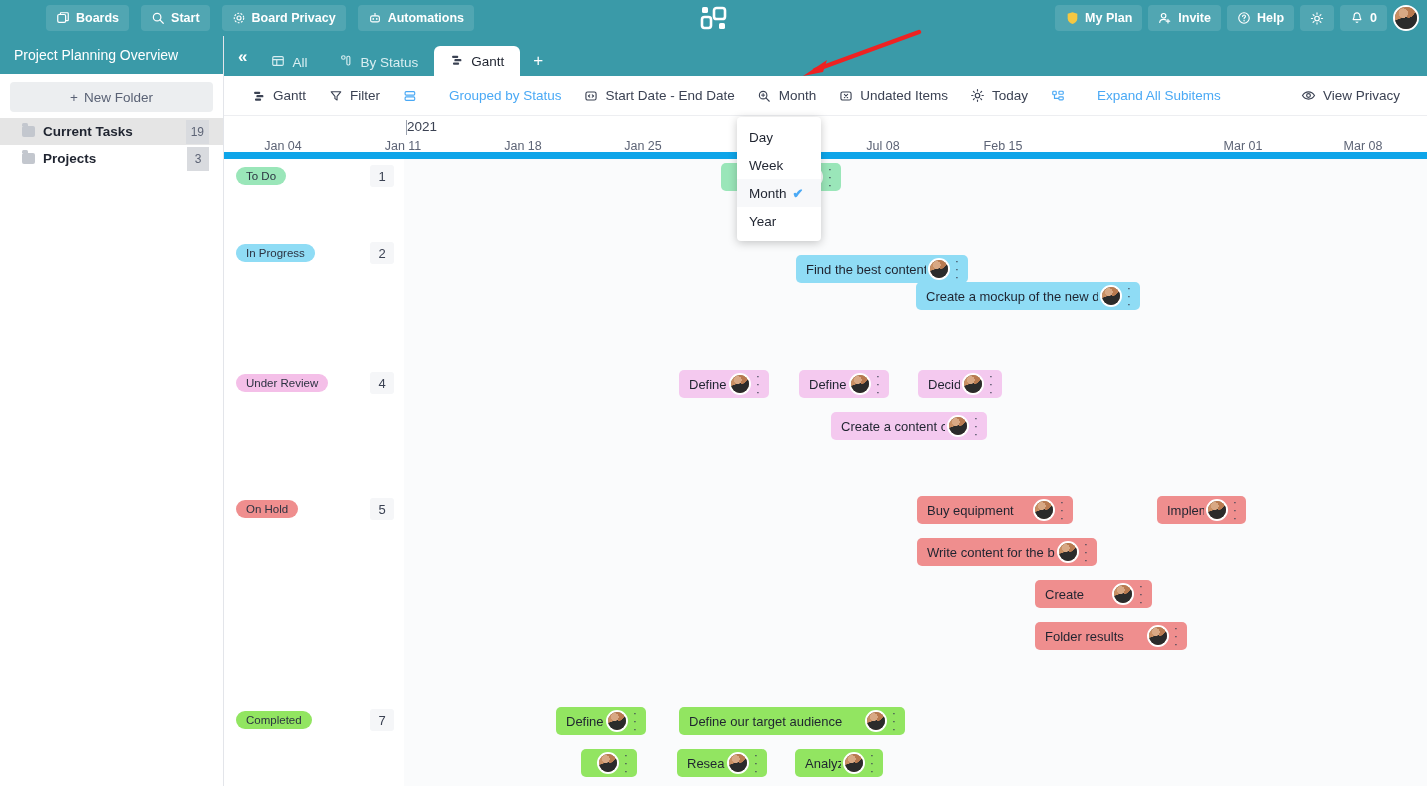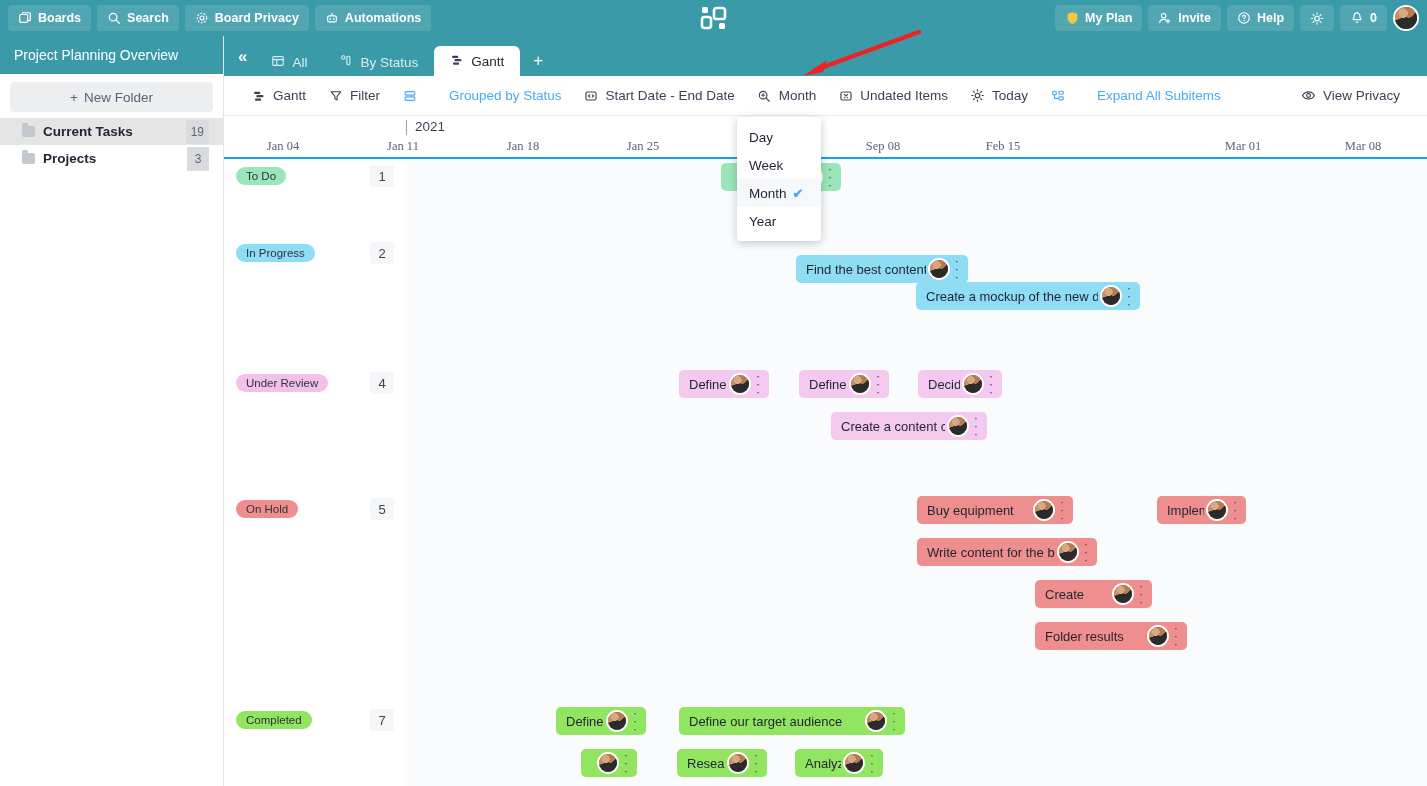--- a/index.html
+++ b/index.html
@@ -11,21 +11,21 @@
   }
 
   
   .topbar {
     position: absolute; top: 0; left: 0;
     width: 1427px; height: 36px;
     background: #3a9aa8;
     display: flex; align-items: center;
     padding: 0 8px;
   }
-  .tb-left { display: flex; align-items: center; gap: 6px; }
+  .tb-left { display: flex; align-items: center; gap: 12px; margin-left: 38px; }
   .tb-right { display: flex; align-items: center; gap: 6px; margin-left: auto; }
   .tb-btn {
     display: flex; align-items: center; gap: 6px;
     height: 26px; padding: 0 10px;
     background: rgba(255,255,255,0.12);
     border-radius: 4px;
     color: #ffffff;
     font-size: 12.5px; font-weight: bold;
     white-space: nowrap;
     cursor: pointer;
@@ -170,30 +170,29 @@
     background: #ffffff;
     overflow: hidden;
   }
   .year-row {
     position: relative; height: 23px;
     border-bottom: 0px;
   }
   .year-lbl {
     position: absolute; left: 182px; top: 3px;
     font-size: 13.5px; color: #3b4253;
-    padding-left: 9px;
+    padding-left: 1px;
   }
   .year-lbl::before {
     content:""; position:absolute; left:0; top:1px;
     width:1px; height:15px; background:#9aa0ad;
   }
   .dates-row {
     position: relative; height: 20px;
-    border-bottom: 2px solid #0ea5e9;
-    font-family: Liberation Serif, serif;
+    border-bottom: 7px solid #0ea5e9;
   }
   .date-lbl {
     position: absolute; top: 0;
     font-size: 12.5px; color: #5d6476;
     transform: translateX(-50%);
     white-space: nowrap;
   }
   .grid-area { position: relative; height: 627px; }
   .vline { position: absolute; top: 0; bottom: 0; width: 1px; background: #e6e8ec; }
   .hline { position: absolute; left: 0; right: 0; height: 1px; background: #e6e8ec; }
@@ -250,21 +249,21 @@
       </span>
       <span>Boards</span>
     </div>
     <div class="tb-btn">
       <span class="tb-icon">
         <svg width="14" height="14" viewBox="0 0 16 16">
             <circle cx="7" cy="7" r="4.3" fill="none" stroke="#fff" stroke-width="1.4"></circle>
             <path d="M10.2 10.2 14 14" stroke="#fff" stroke-width="1.4" stroke-linecap="round"></path>
           </svg>
       </span>
-      <span>Search</span>
+      <span>Start</span>
     </div>
     <div class="tb-btn">
       <span class="tb-icon">
         <svg width="14" height="14" viewBox="0 0 16 16">
             <circle cx="8" cy="8" r="2.3" fill="none" stroke="#fff" stroke-width="1.3"></circle>
             <circle cx="8" cy="8" r="5.4" fill="none" stroke="#fff" stroke-width="1.3" stroke-dasharray="2.2 1.6"></circle>
           </svg>
       </span>
       <span>Board Privacy</span>
     </div>
@@ -485,21 +484,21 @@
 <div class="gantt">
   <div class="year-row">
     <div class="year-lbl">2021</div>
   </div>
   <div class="dates-row" id="dates-row">
       <div class="date-lbl" style="left: 59px;">Jan 04</div>
       <div class="date-lbl" style="left: 179px;">Jan 11</div>
       <div class="date-lbl" style="left: 299px;">Jan 18</div>
       <div class="date-lbl" style="left: 419px;">Jan 25</div>
       <div class="date-lbl" style="left: 539px;">Feb 01</div>
-      <div class="date-lbl" style="left: 659px;">Sep 08</div>
+      <div class="date-lbl" style="left: 659px;">Jul 08</div>
       <div class="date-lbl" style="left: 779px;">Feb 15</div>
       <div class="date-lbl" style="left: 924px; margin-top: 33px;">Feb 22</div>
       <div class="date-lbl" style="left: 1019px;">Mar 01</div>
       <div class="date-lbl" style="left: 1139px;">Mar 08</div>
     </div>
   <div class="grid-area" id="grid-area">
     <div class="labelcol-bg"></div>
   <div class="vline" style="left: 119px;"></div>
       <div class="vline" style="left: 239px;"></div>
       <div class="vline" style="left: 359px;"></div>

